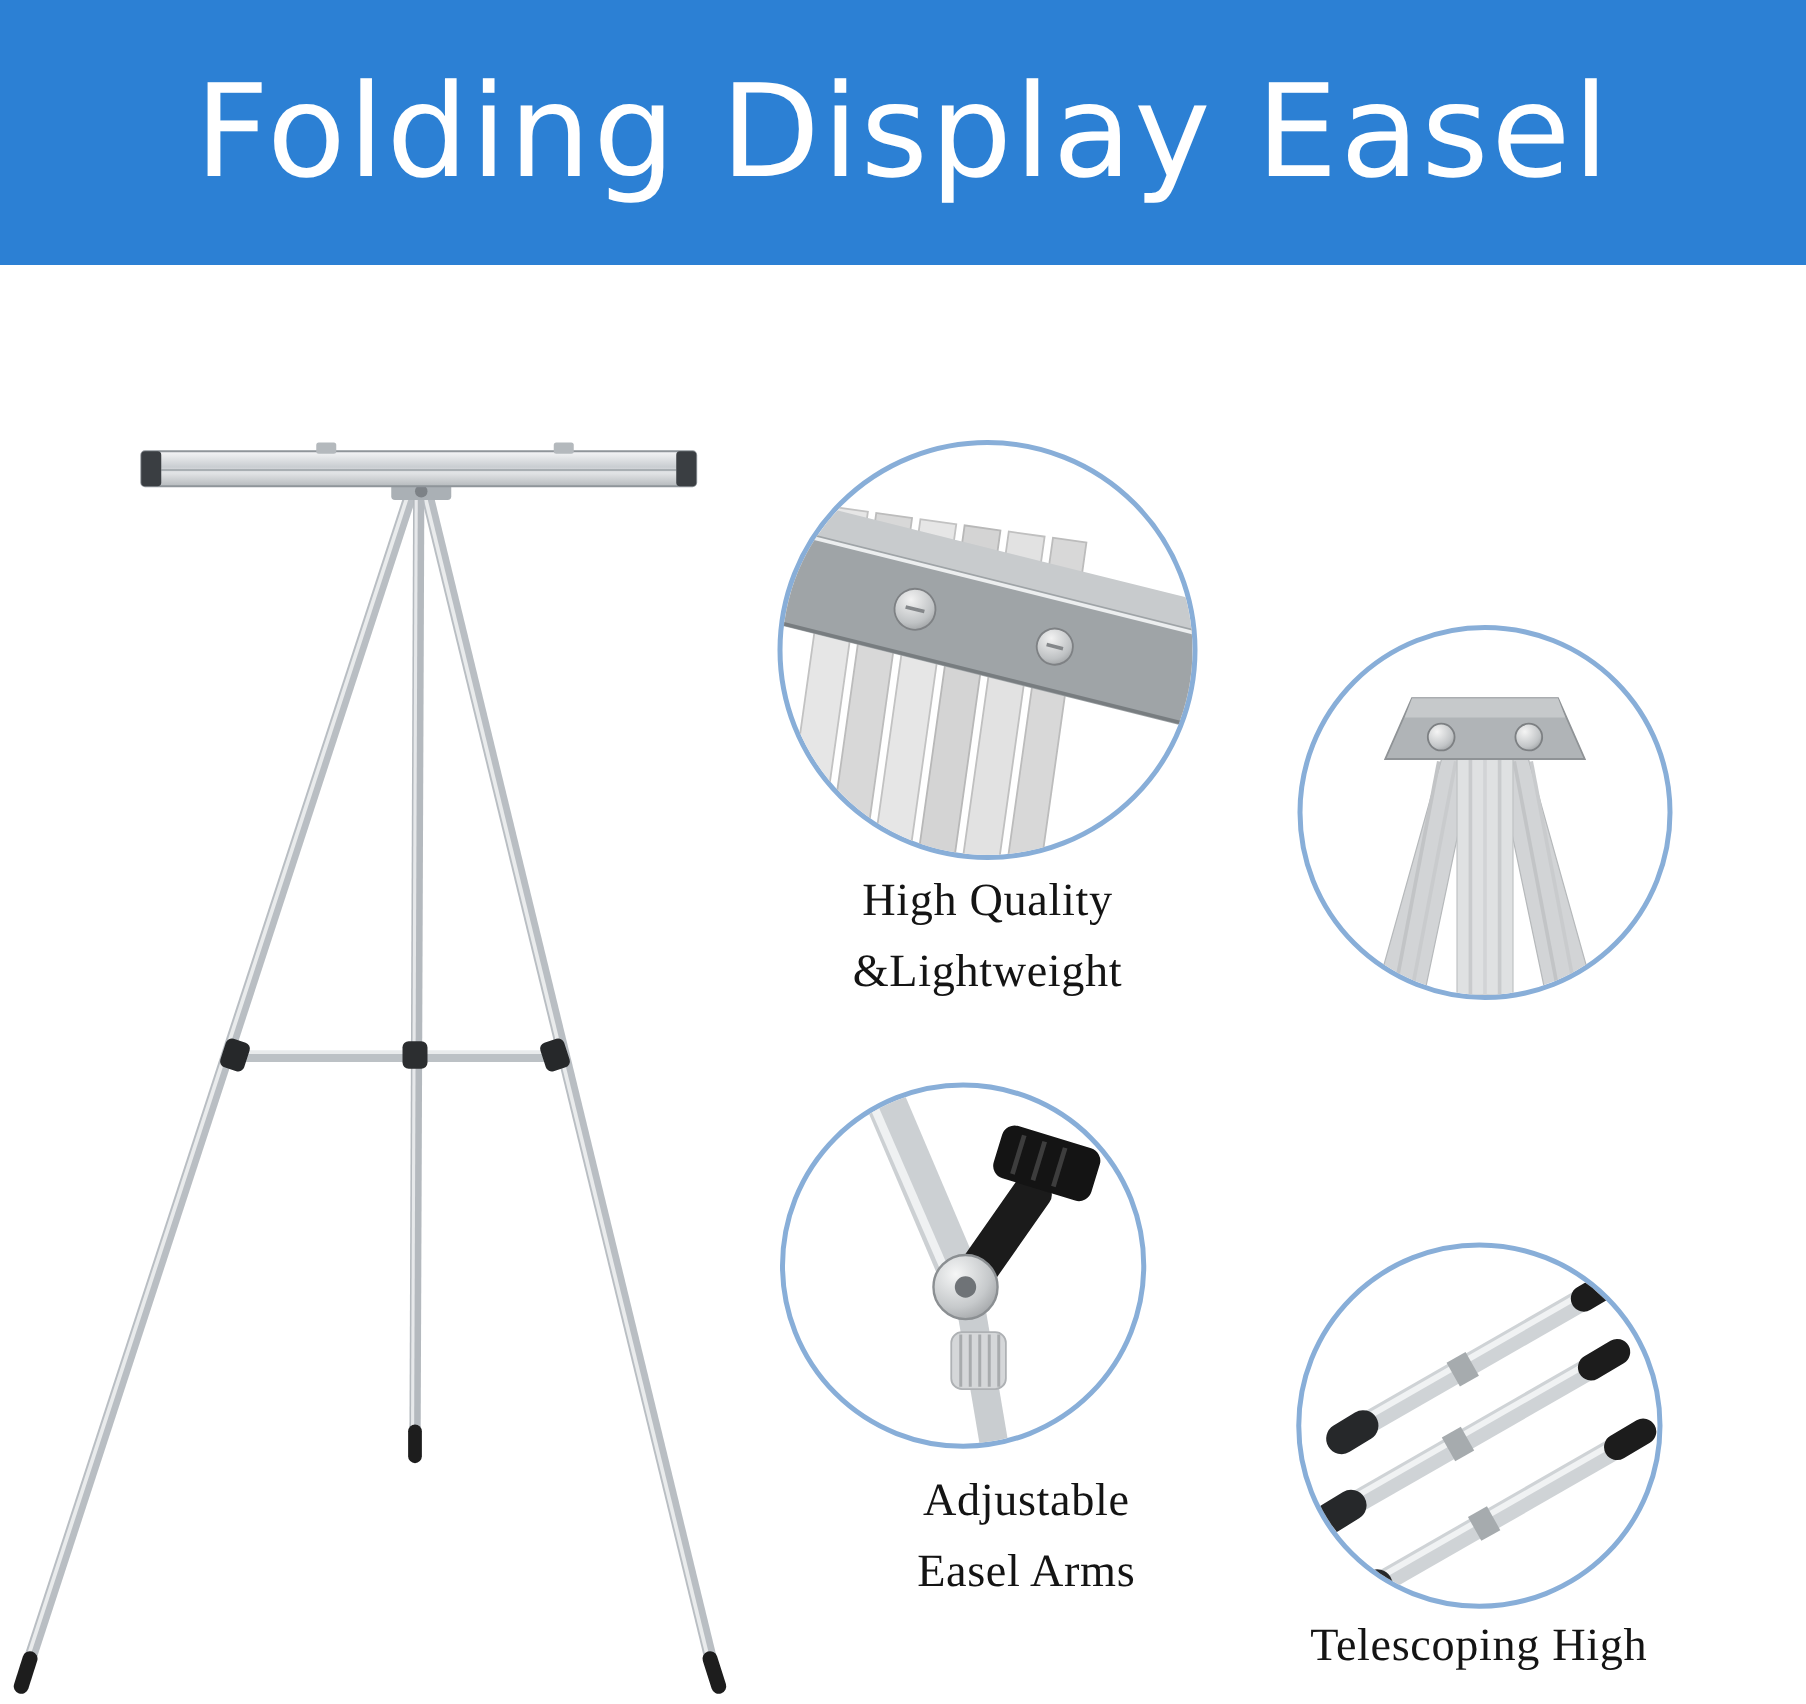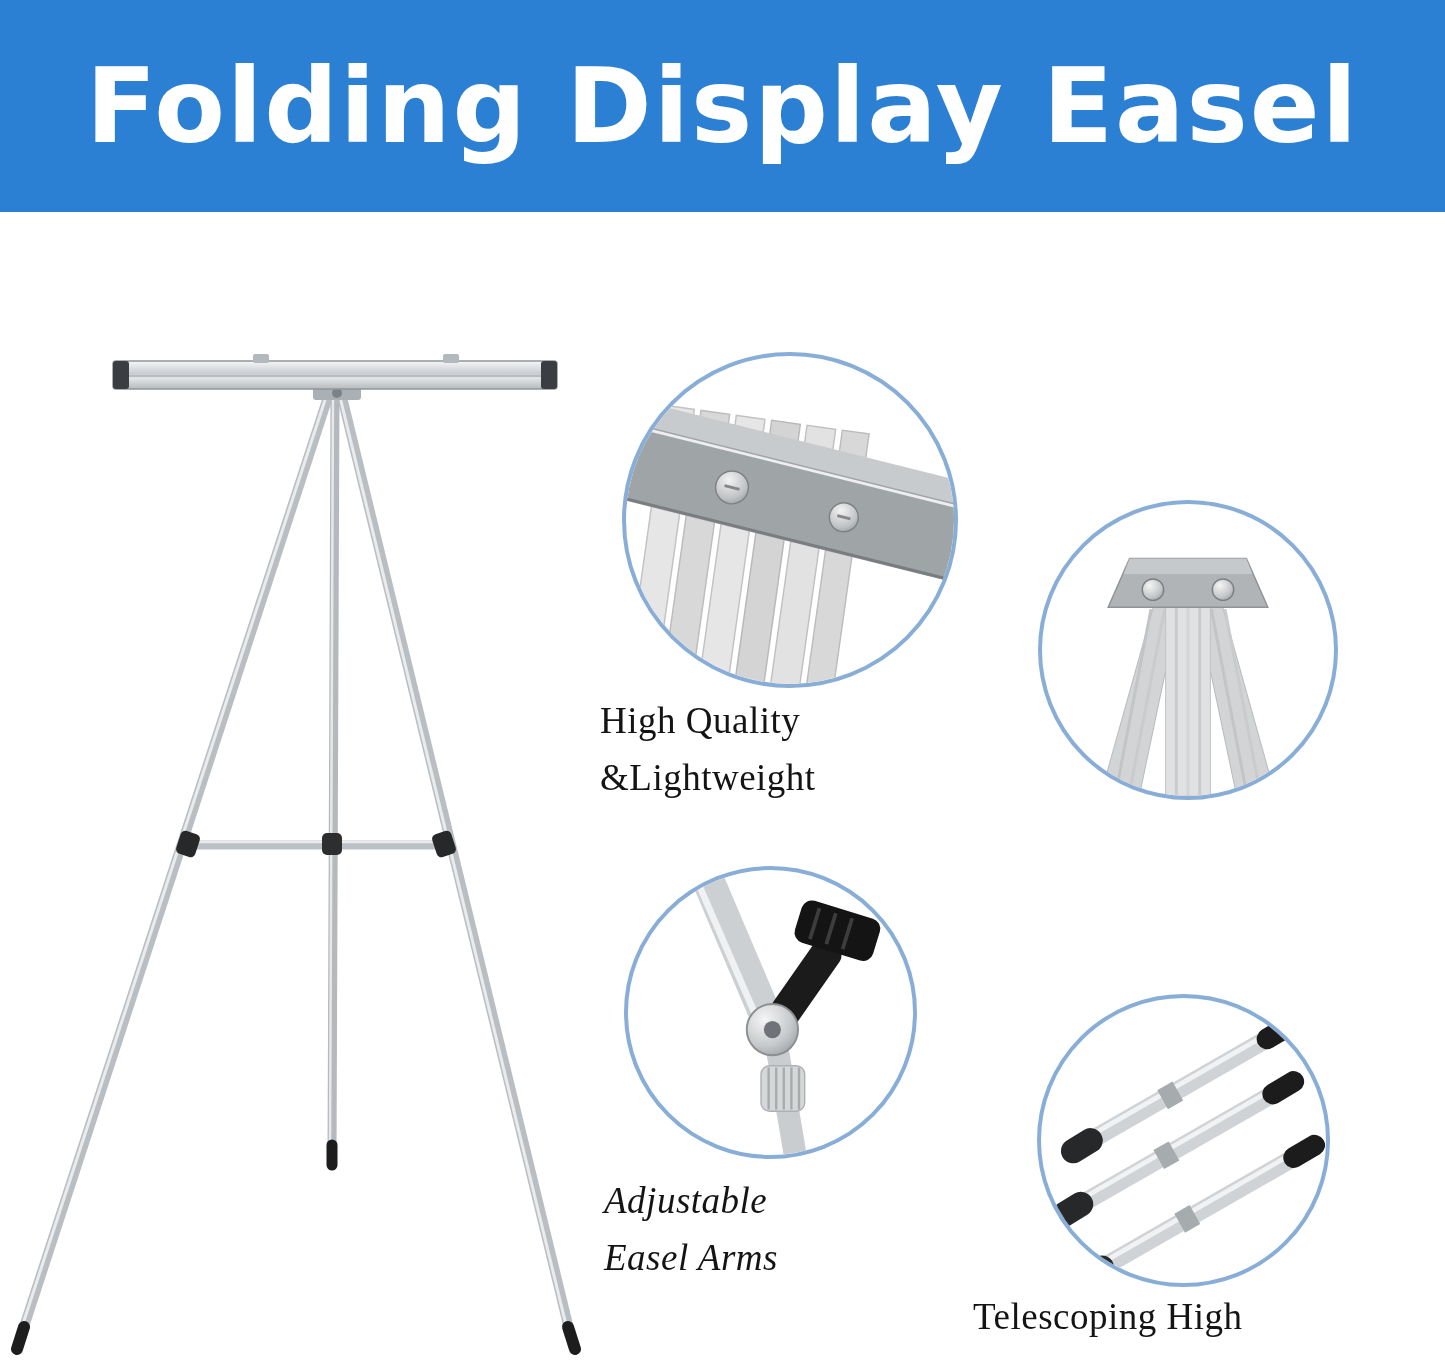--- a/index.html
+++ b/index.html
@@ -9,21 +9,21 @@
   .page { position:relative; width:1445px; height:1363px; margin:0 auto; background:#fff; overflow:hidden; }
 
   .banner {
     position:absolute; left:0; top:0; width:1445px; height:212px;
     background:var(--banner-bg,#2c80d4);
     display:flex; align-items:center; justify-content:center;
   }
   .banner h1 {
     color:var(--banner-text,#ffffff);
     font-family:"DejaVu Sans", sans-serif;
-    font-weight:bold;
+    font-weight:normal;
     font-size:103px;
     letter-spacing:2px;
     white-space:nowrap;
   }
 
   .easel { position:absolute; left:10px; top:345px; width:580px; height:1015px; }
   .easel svg { display:block; width:100%; height:100%; }
 
   .callout-circle {
     position:absolute; border-radius:50%;
@@ -31,27 +31,27 @@
     overflow:hidden; background:#fff;
   }
   .callout-circle svg { display:block; width:100%; height:100%; }
 
   .c1 { left:622px; top:352px; width:336px; height:336px; }
   .c2 { left:1038px; top:500px; width:300px; height:300px; }
   .c3 { left:624px; top:866px; width:293px; height:293px; }
   .c4 { left:1037px; top:994px; width:293px; height:293px; }
 
   .caption {
-    position:absolute; 
+    position:absolute; text-align:center;
     font-size:37px; color:var(--caption-text,#141414);
     line-height:1.55; letter-spacing:0.5px;
   }
   .cap1 { left:600px; top:692px;  width:380px; }
   .cap2 { left:995px; top:808px;  width:390px; }
-  .cap3 { left:604px; top:1172px; width:380px;font-style:italic; }
+  .cap3 { left:631px; top:1172px; width:380px; }
   .cap4 { left:973px; top:1288px; width:420px; }
 </style>
 </head>
 <body>
 
 <div class="page">
 
   <header class="banner">
     <h1>Folding Display Easel</h1>
   </header>

